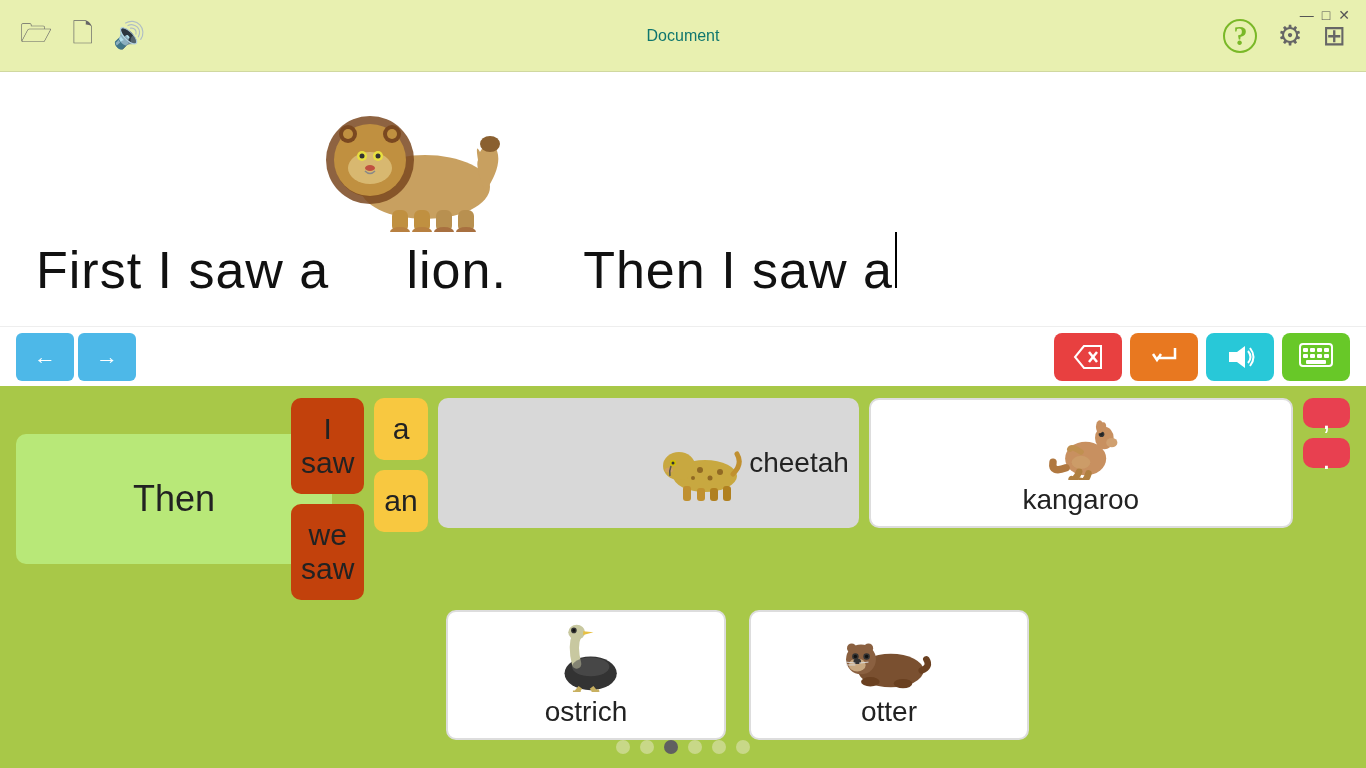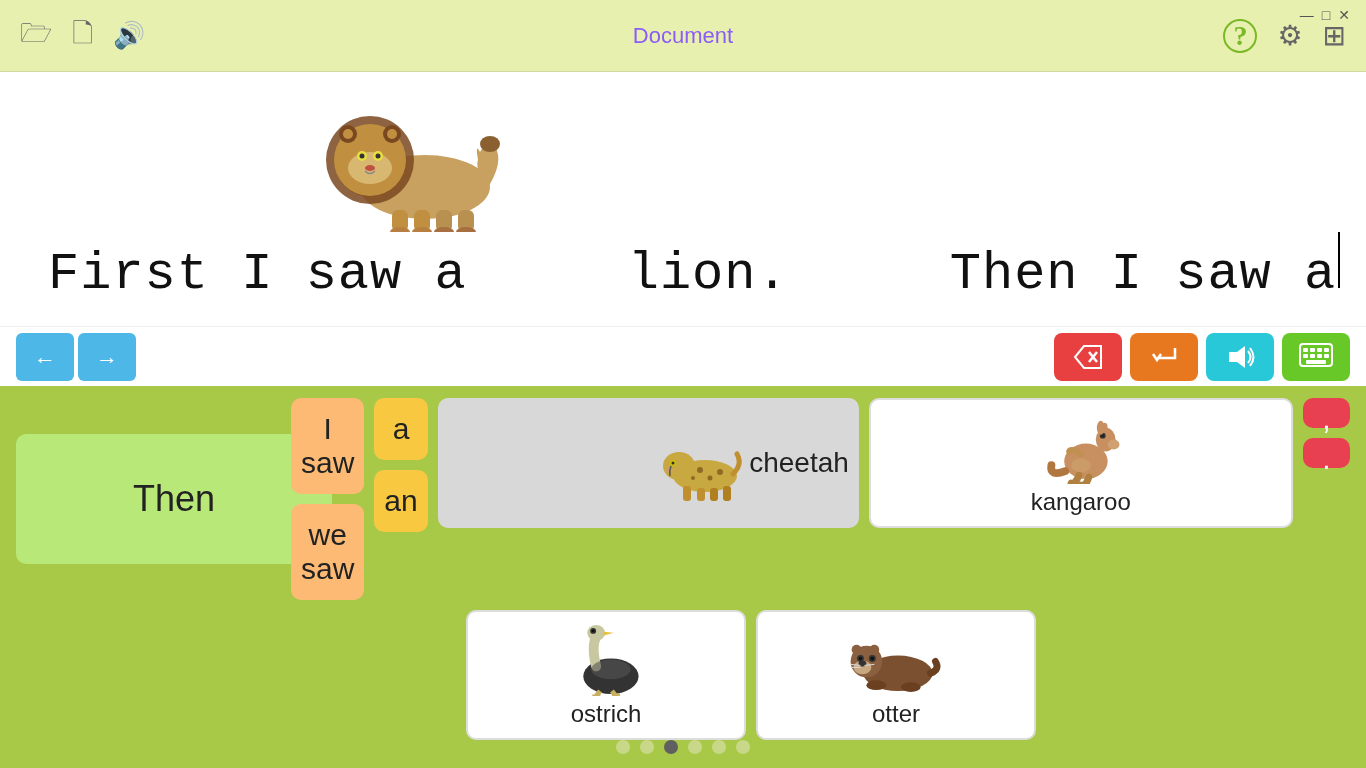--- a/index.html
+++ b/index.html
@@ -25,22 +25,22 @@
     }
     .toolbar-left {
       display: flex;
       align-items: center;
       gap: 20px;
     }
     .toolbar-title {
       position: absolute;
       left: 50%;
       transform: translateX(-50%);
-      font-size: 22px;
-      color: #8b5cf6;
+      font-size: 16px;
+      color: #0f766e;
       font-weight: 500;
     }
     .toolbar-right {
       margin-left: auto;
       display: flex;
       align-items: center;
       gap: 20px;
     }
     .toolbar-icon {
       font-size: 26px;
@@ -160,21 +160,21 @@
       border-radius: 10px;
       padding: 14px 10px;
       text-align: center;
       font-size: 30px;
       color: #222;
       cursor: pointer;
       border: none;
     }
 
     .word-cell-pink {
-      background: #fdba74;
+      background: #c2410c;
       border-radius: 10px;
       padding: 14px 10px;
       text-align: center;
       font-size: 30px;
       color: #222;
       cursor: pointer;
       border: none;
     }
 
     .word-cell-orange {
@@ -228,21 +228,21 @@
     }
     .dot.active {
       background: #606060;
     }
 
     .animal-card {
       background: white;
       border-radius: 10px;
       padding: 10px;
       text-align: center;
-      font-size: 24px;
+      font-size: 28px;
       color: #222;
       cursor: pointer;
       border: 2px solid #ddd;
       display: flex;
       flex-direction: column;
       align-items: center;
       justify-content: space-between;
       gap: 4px;
       width: 100%;
       height: 130px;
@@ -327,21 +327,21 @@
         <rect x="126" y="128" width="16" height="22" rx="6" fill="#b89050"></rect>
         <rect x="148" y="128" width="16" height="22" rx="6" fill="#b89050"></rect>
 
         <ellipse cx="90" cy="150" rx="10" ry="5" fill="#b88040"></ellipse>
         <ellipse cx="112" cy="150" rx="10" ry="5" fill="#b88040"></ellipse>
         <ellipse cx="134" cy="150" rx="10" ry="5" fill="#a87040"></ellipse>
         <ellipse cx="156" cy="150" rx="10" ry="5" fill="#a87040"></ellipse>
       </svg>
     </div>
 
-    <div class="doc-text-line" style="position:absolute; top:150px; left:12px;font-family:Liberation Mono, monospace;">
+    <div class="doc-text-line" style="position:absolute; top:150px; left:0;">
       <span>First I saw a&nbsp;&nbsp;&nbsp;&nbsp; lion.&nbsp;&nbsp;&nbsp;&nbsp; Then I saw a</span>
         <span class="cursor-bar"></span>
     </div>
   </div>
 </div>
 
 <div id="nav-area">
   <div class="nav-left">
     <button class="nav-btn nav-btn-left">←</button>
     <button class="nav-btn nav-btn-right">→</button>
@@ -457,21 +457,21 @@
     </div>
 
     <div style="display:flex; flex-direction:column; gap:10px; width:155px;">
       <button class="word-cell-red" style="height:30px; padding:4px;">,</button>
       <button class="word-cell-red" style="height:30px; padding:4px;">.</button>
     </div>
   </div>
 
   <div style="display:flex; gap:10px; margin-top:10px; padding-left:430px;">
 
-    <div class="animal-card" style="width:280px; background:white;margin-left:20px;">
+    <div class="animal-card" style="width:280px; background:white;">
       <svg width="100" height="75" viewBox="0 0 100 75">
 
         <ellipse cx="55" cy="55" rx="28" ry="18" fill="#333"></ellipse>
 
         <path d="M40 45 Q35 25 40 15" stroke="#c8c8a0" fill="none" stroke-width="10" stroke-linecap="round"></path>
 
         <ellipse cx="40" cy="11" rx="9" ry="8" fill="#c8c8a0"></ellipse>
 
         <path d="M47 10 L58 11 L47 14" fill="#e8c040"></path>
 
@@ -482,21 +482,21 @@
 
         <line x1="44" y1="70" x2="40" y2="75" stroke="#c8b060" stroke-width="5"></line>
         <line x1="56" y1="70" x2="60" y2="75" stroke="#c8b060" stroke-width="5"></line>
 
         <path d="M36 75 L40 75 L44 73" stroke="#c8b060" fill="none" stroke-width="3"></path>
         <path d="M56 75 L60 75 L64 73" stroke="#c8b060" fill="none" stroke-width="3"></path>
       </svg>
       <span>ostrich</span>
     </div>
 
-    <div class="animal-card" style="width:280px; background:white;">
+    <div class="animal-card" style="width:280px; background:white;margin-left:13px;">
       <svg width="100" height="75" viewBox="0 0 100 75">
 
         <ellipse cx="52" cy="52" rx="35" ry="18" fill="#7a5030"></ellipse>
 
         <circle cx="20" cy="40" r="16" fill="#8a6040"></circle>
 
         <ellipse cx="16" cy="46" rx="9" ry="7" fill="#c8a880"></ellipse>
 
         <circle cx="14" cy="37" r="3.5" fill="#333"></circle>
         <circle cx="14" cy="37" r="1.8" fill="#111"></circle>

